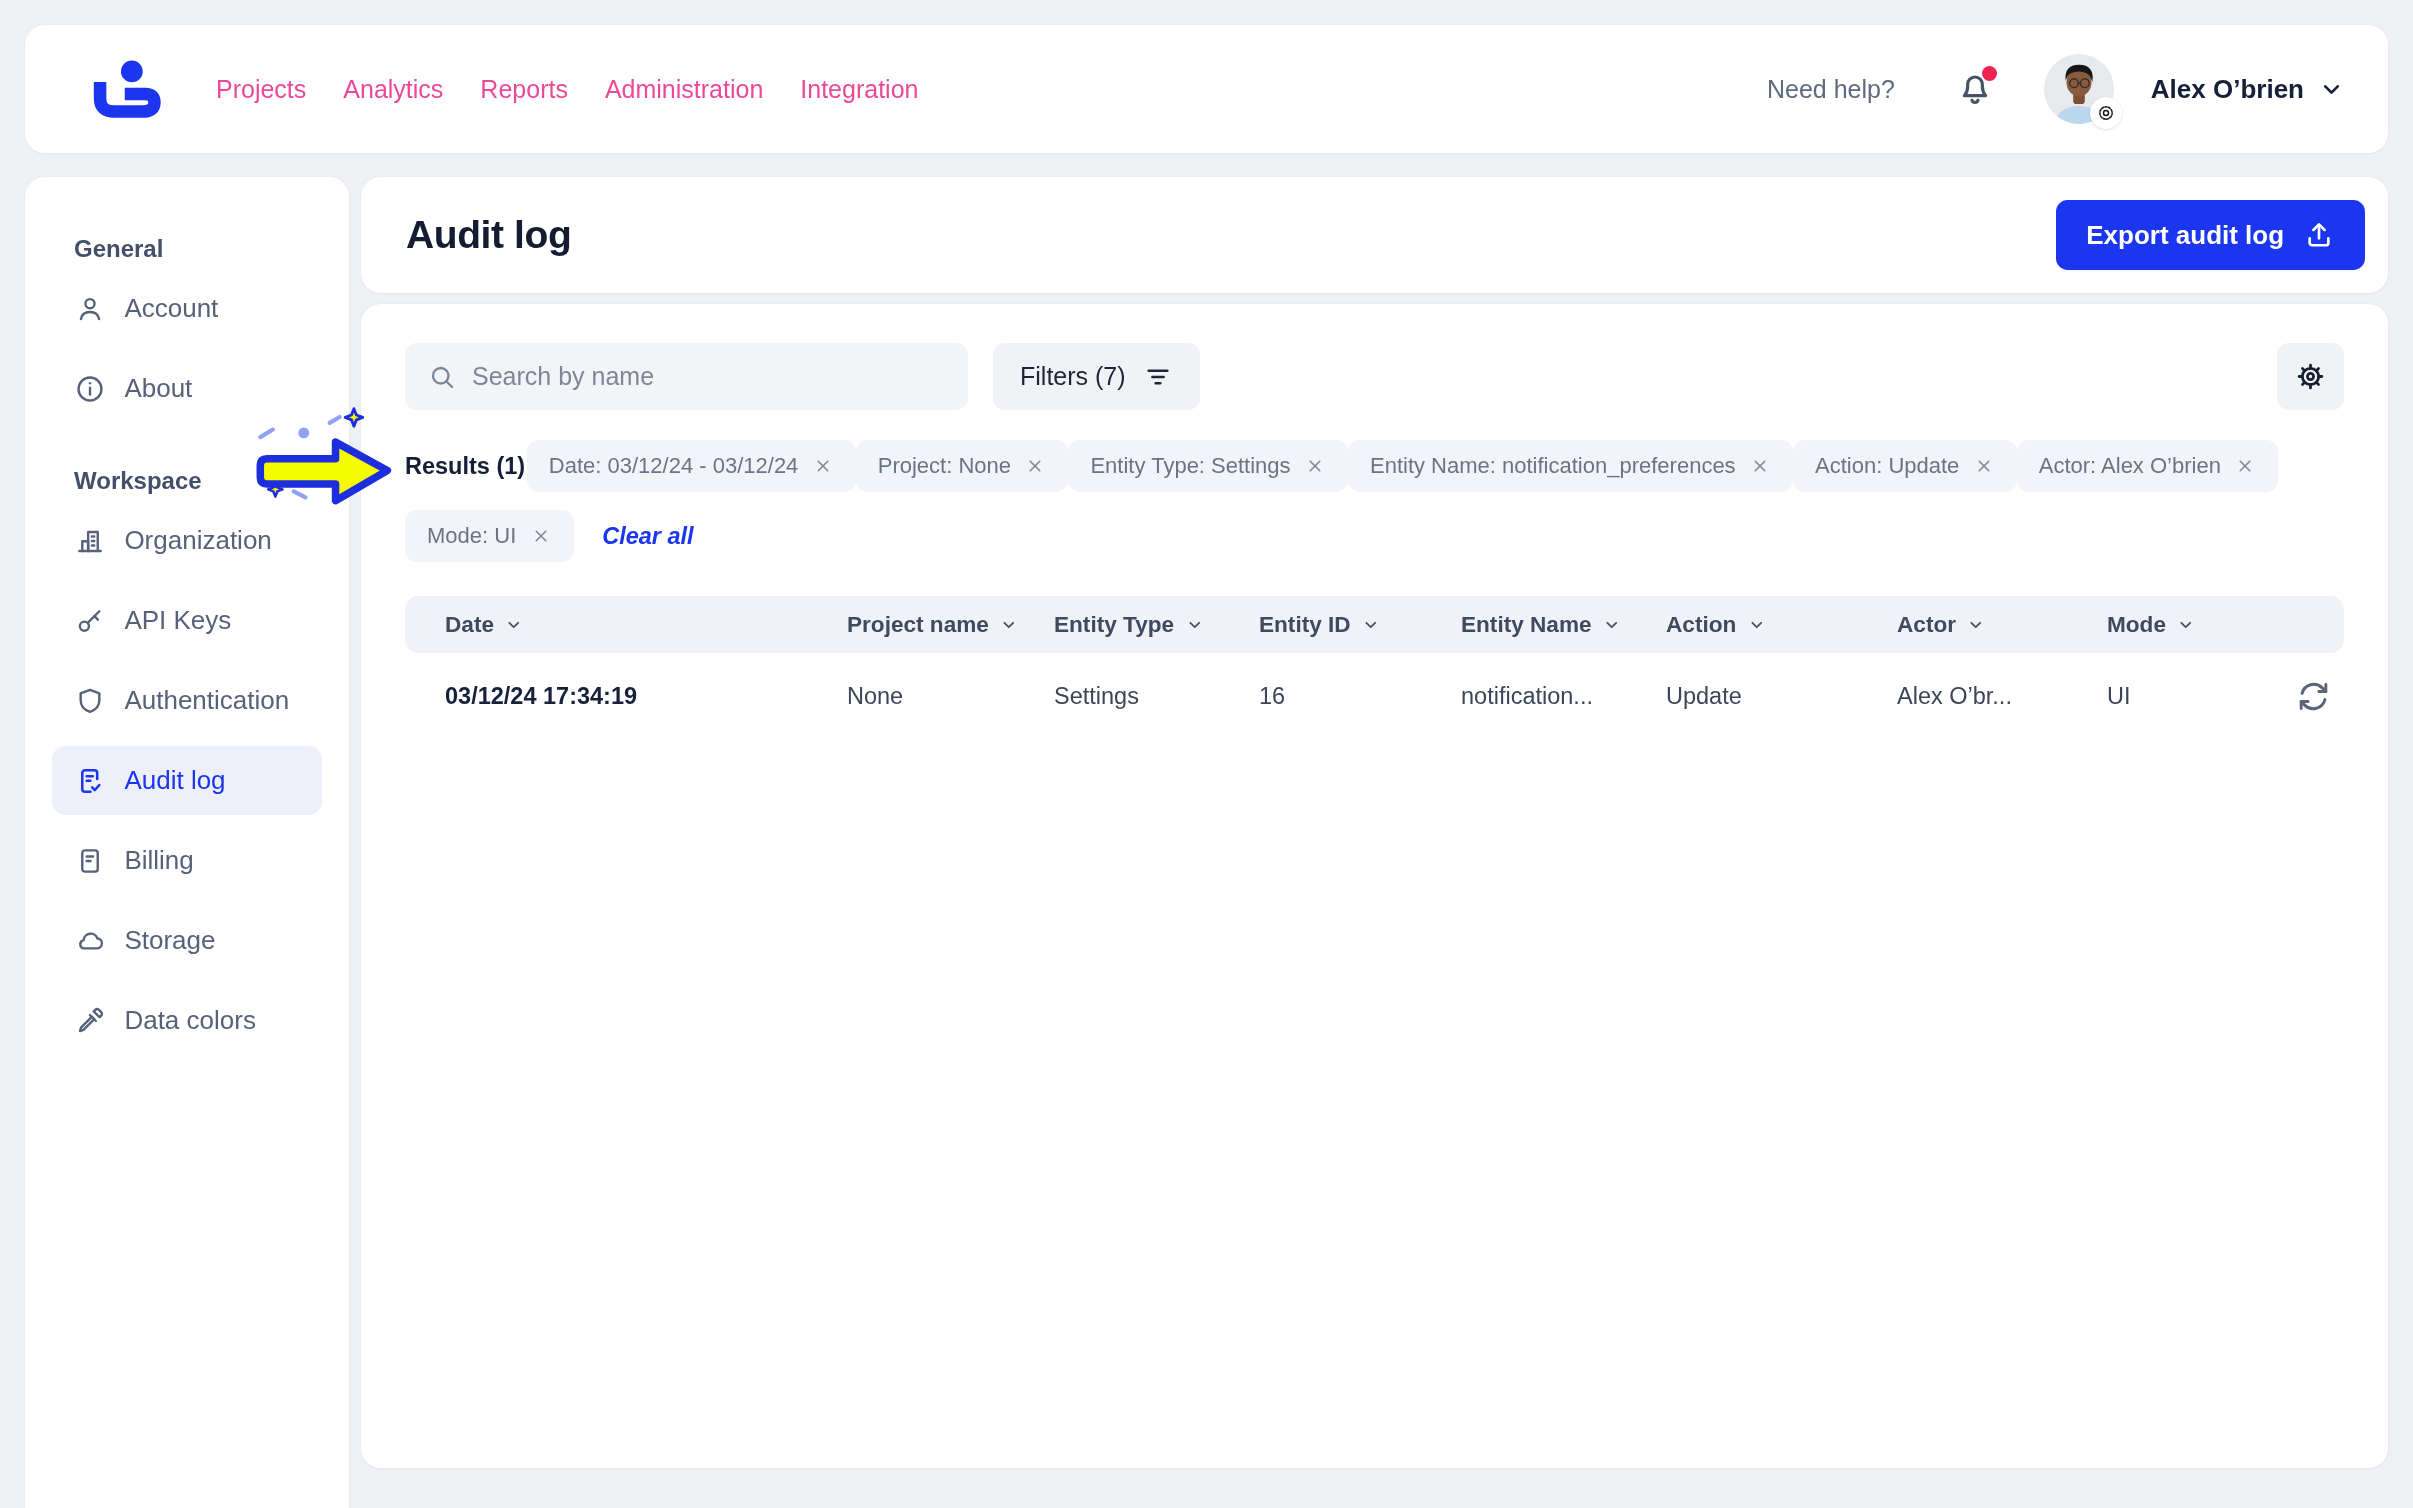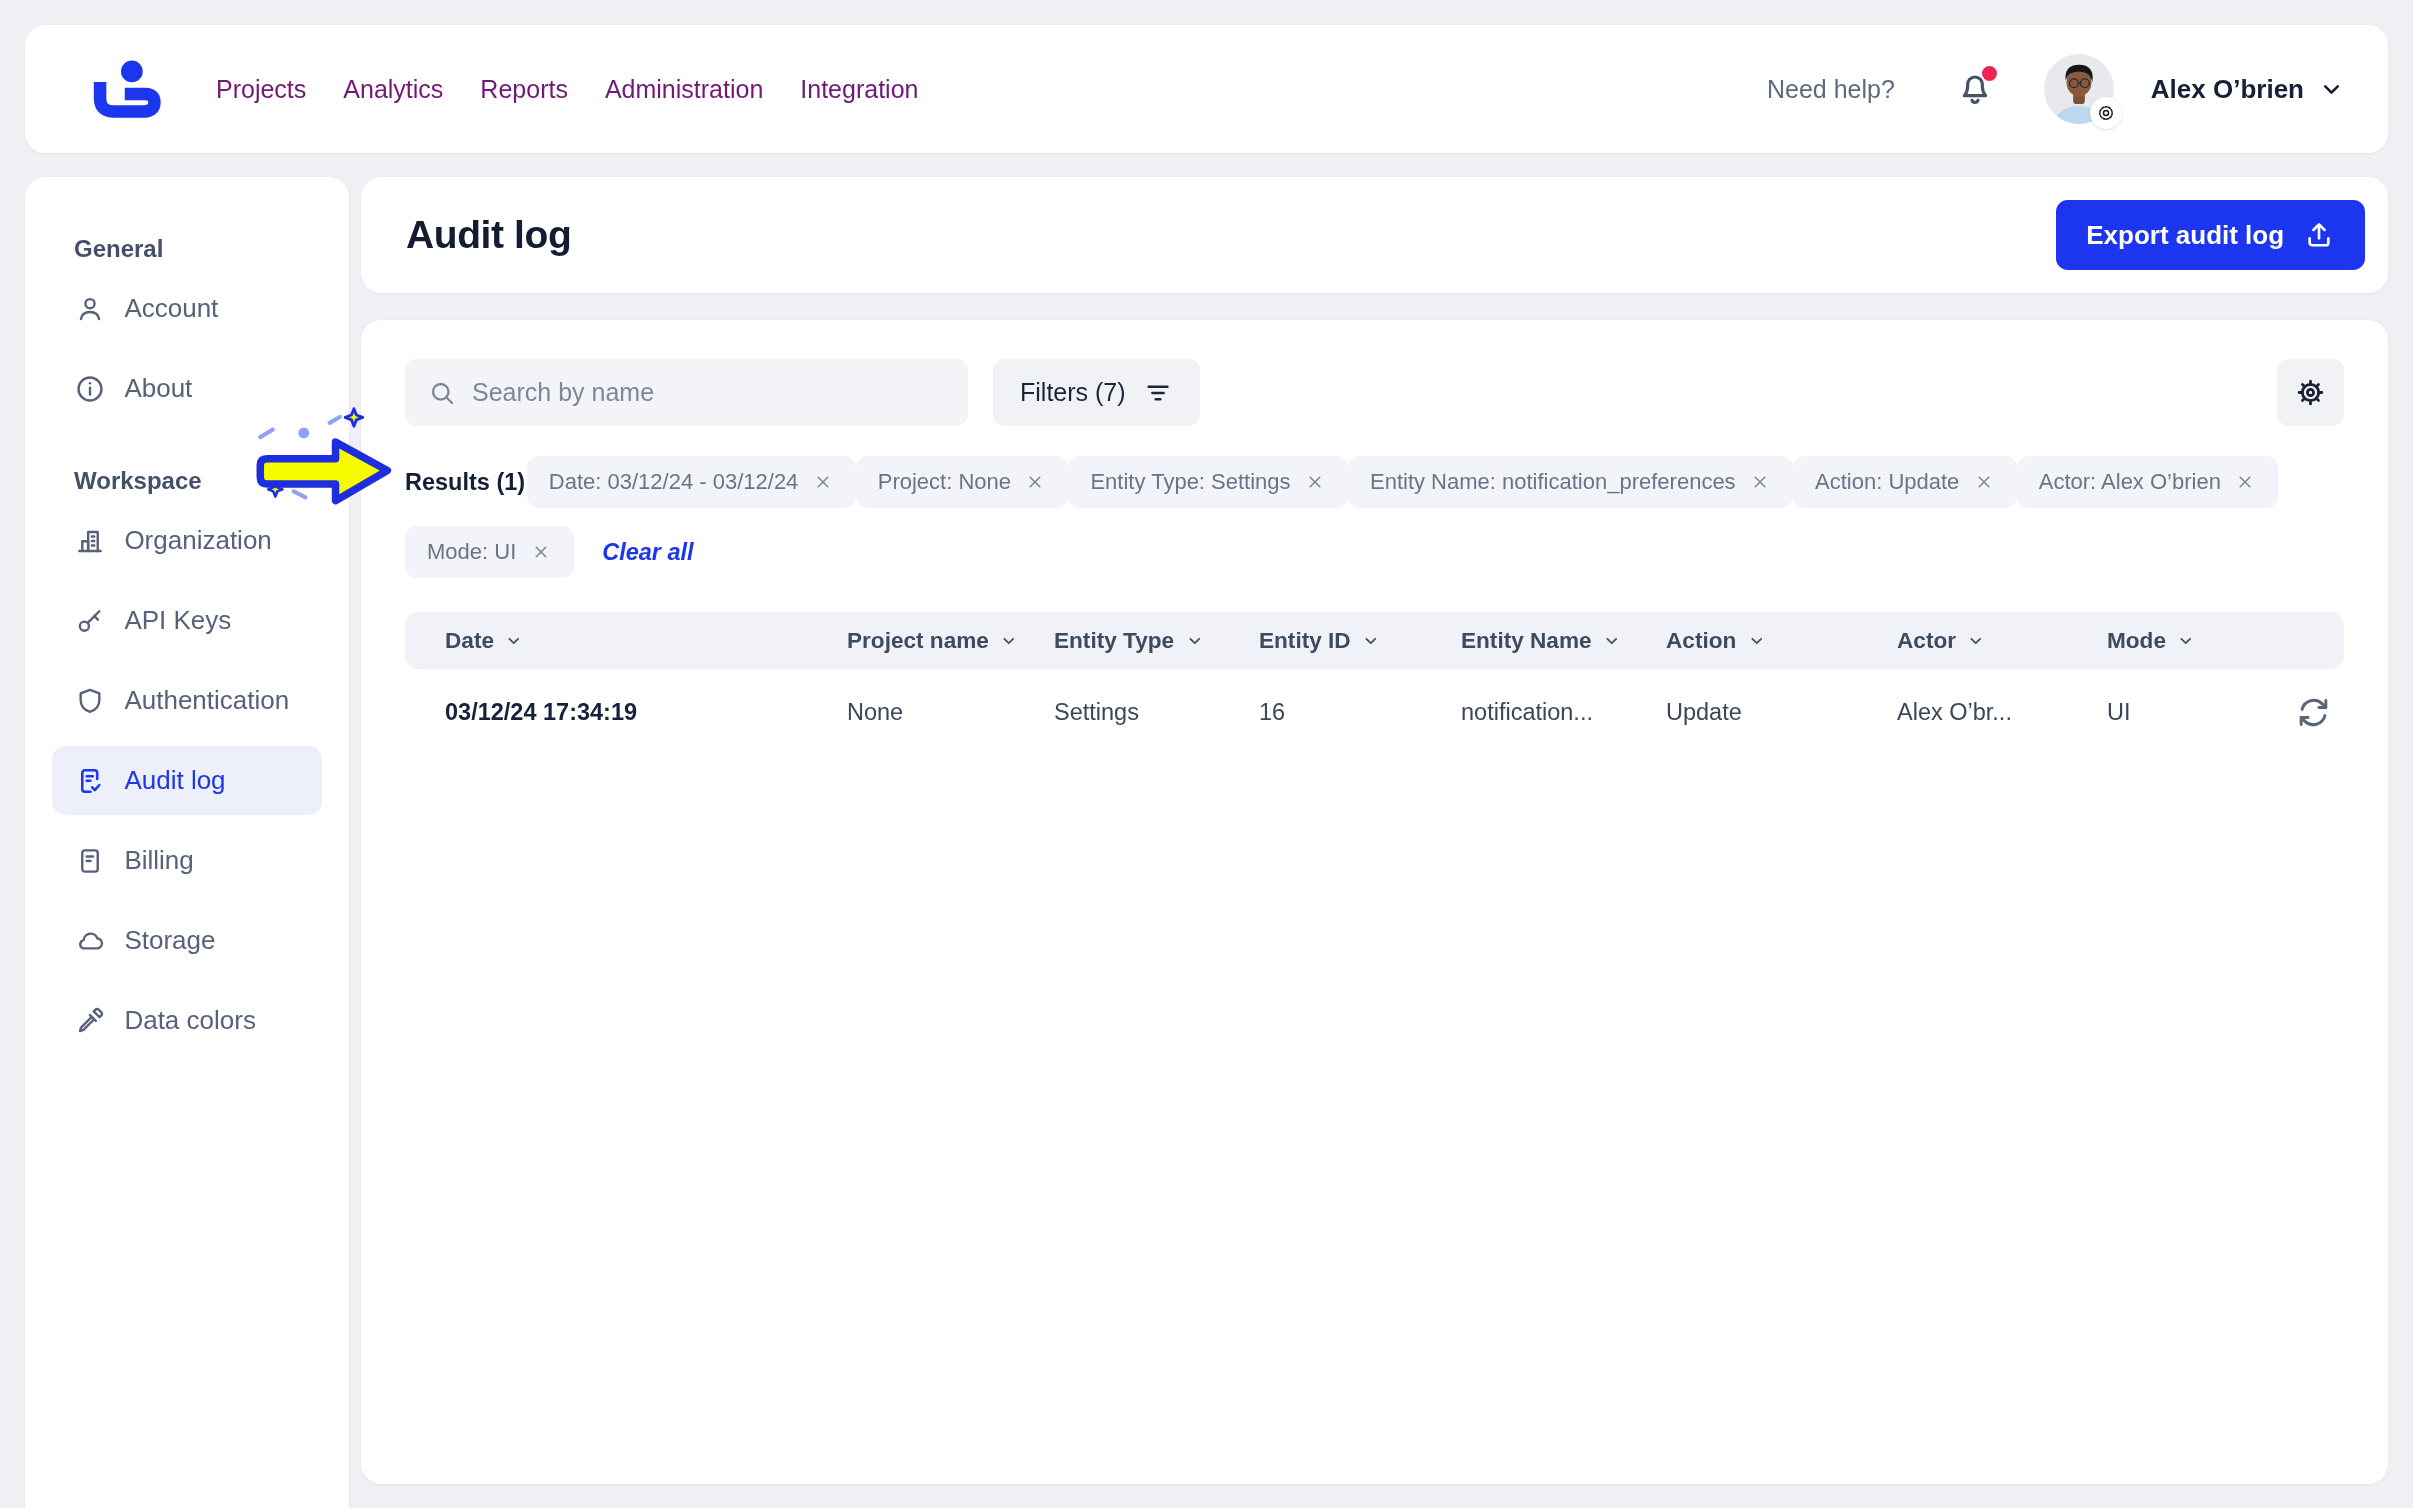--- a/index.html
+++ b/index.html
@@ -4,21 +4,21 @@
 <style>
   * { margin:0; padding:0; box-sizing:border-box; }
   html,body { background:#eef0f3; font-family:"Liberation Sans", sans-serif; }
   .page { position:relative; width:2413px; height:1508px; overflow:hidden; }
   .card { background:#fff; border-radius:20px; box-shadow:0 0.8px 2.5px rgba(16,24,40,.05); position:absolute; }
 
   
   .topnav { left:25px; top:25px; width:2363px; height:128px; display:flex; align-items:center; padding:0 44px 0 55px; }
   .logo { width:92px; height:92px; flex:none; }
   .nav-items { display:flex; gap:37px; margin-left:44px; }
-  .nav-item { font-size:25px; color:#701a75; cursor:pointer; }
+  .nav-item { font-size:25px; color:#ec4899; cursor:pointer; }
   .nav-right { margin-left:auto; display:flex; align-items:center; }
   .need-help { font-size:25px; color:#5f6b7c; cursor:pointer; }
   .bell-wrap { position:relative; margin-left:60px; width:40px; height:40px; cursor:pointer; }
   .bell-wrap svg { width:40px; height:40px; color:#475266; }
   .bell-dot { position:absolute; right:-1.7px; top:-3.4px; width:15px; height:15px; border-radius:50%; background:var(--red,#ee2353); }
   .avatar { position:relative; margin-left:49px; width:70px; height:70px; flex:none; cursor:pointer; }
   .avatar > svg { width:70px; height:70px; display:block; }
   .avatar-badge { position:absolute; right:-8.4px; bottom:-5px; width:32px; height:32px; border-radius:50%; background:#fff; box-shadow:0 0.8px 2.5px rgba(0,0,0,.15); display:flex; align-items:center; justify-content:center; }
   .avatar-badge svg { width:20px; height:20px; color:#17181c; }
   .user-name { margin-left:37px; font-size:26px; font-weight:700; color:#17203a; cursor:pointer; }
@@ -34,21 +34,21 @@
   .collapse-row { position:absolute; left:49px; bottom:40px; display:flex; align-items:center; gap:26px; color:var(--accent,#1b36ee); font-weight:400; font-size:24px; cursor:pointer; }
   .collapse-row svg { width:30px; height:30px; }
 
   
   .header-card { left:361px; top:177px; width:2027px; height:116px; display:flex; align-items:center; padding:0 23.5px 0 45px; }
   .page-title { font-size:39px; font-weight:800; color:#131c30; letter-spacing:-0.4px; }
   .export-btn { margin-left:auto; height:70px; border:none; border-radius:11.7px; background:var(--accent,#1b36ee); color:#fff; font-family:inherit; font-size:26px; font-weight:700; display:flex; align-items:center; gap:18.4px; padding:0 30px; cursor:pointer; }
   .export-btn svg { width:32px; height:32px; }
 
   
-  .main-card { left:361px; top:320px; width:2027px; height:1164px; padding:39px 44px; }
+  .main-card { left:361px; top:304px; width:2027px; height:1164px; padding:39px 44px; }
   .controls { display:flex; align-items:center; }
   .search-box { width:563px; height:67px; background:#f3f4f7; border-radius:11.7px; display:flex; align-items:center; gap:15px; padding:0 22px; }
   .search-box svg { width:30px; height:30px; color:#7d8798; flex:none; }
   .search-box input { flex:1; border:none; outline:none; background:transparent; font-family:inherit; font-size:25px; color:#2a3347; }
   .search-box input::placeholder { color:#7d8798; }
   .filters-btn { margin-left:25px; height:67px; border:none; border-radius:11.7px; background:#f1f2f6; font-family:inherit; font-size:25px; color:#1d2639; display:flex; align-items:center; gap:17px; padding:0 27px; cursor:pointer; }
   .filters-btn svg { width:30px; height:30px; color:#1d2639; }
   .gear-btn { margin-left:auto; width:67px; height:67px; border:none; border-radius:11.7px; background:#f1f2f6; display:flex; align-items:center; justify-content:center; cursor:pointer; }
   .gear-btn svg { width:35px; height:35px; color:#182033; }
 

